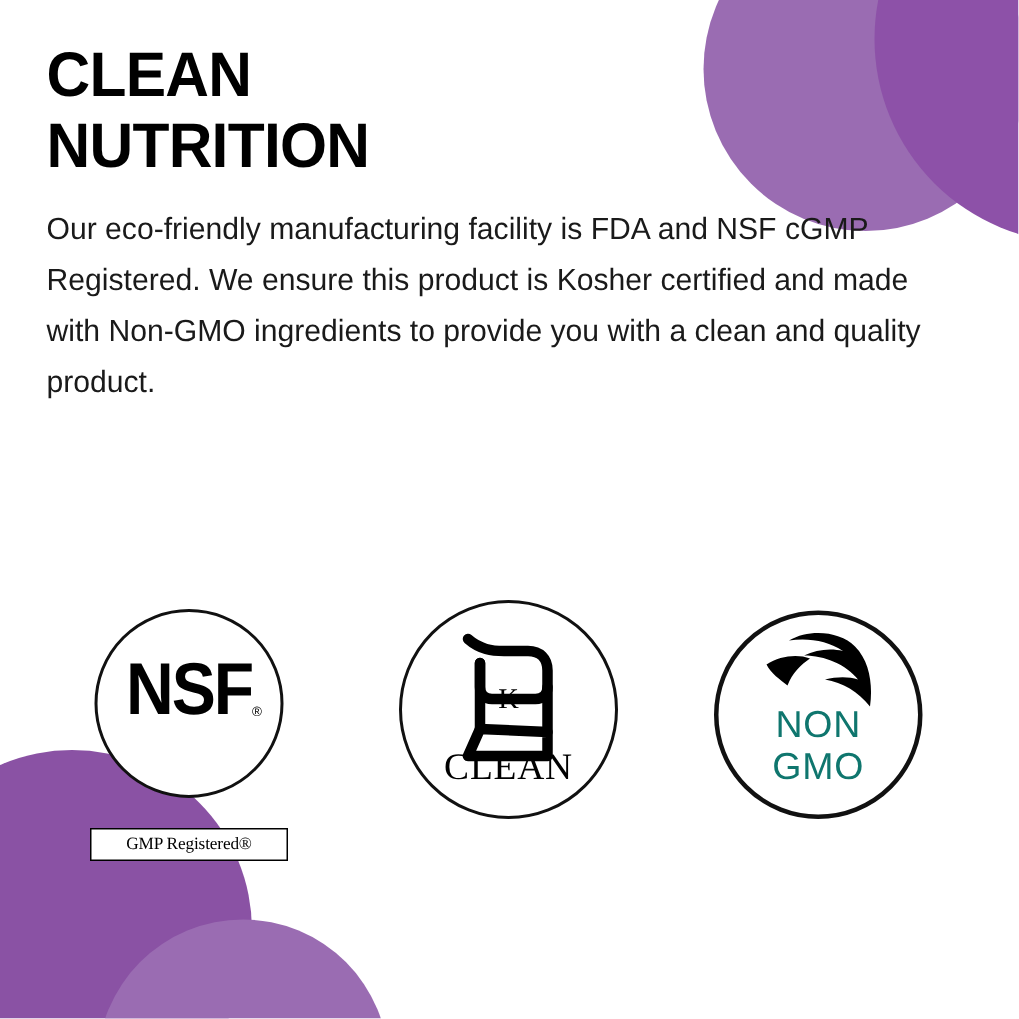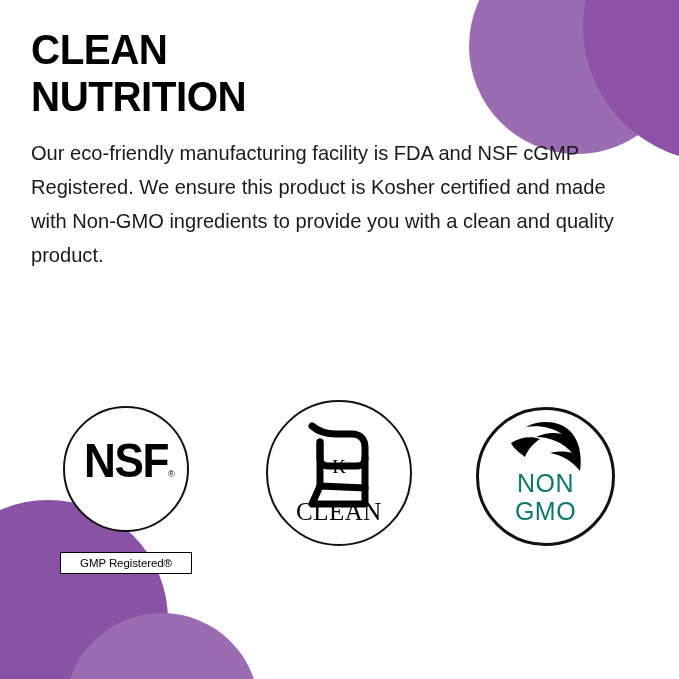--- a/index.html
+++ b/index.html
@@ -142,21 +142,21 @@
     width: 132px;
     height: 22px;
     background: #ffffff;
     border: 1.5px solid #000000;
     box-sizing: border-box;
     display: flex;
     align-items: center;
     justify-content: center;
   }
   #gmp-label {
-    font-family: Liberation Sans, sans-serif;
+    font-family: Liberation Serif, serif;
     font-size: 11.5px;
     color: #000000;
     white-space: nowrap;
     letter-spacing: -0.1px;
   }
 
   
   #badge-kosher { left: 266px; top: 8px; }
   #kosher-circle {
     left: 0; top: 0;

